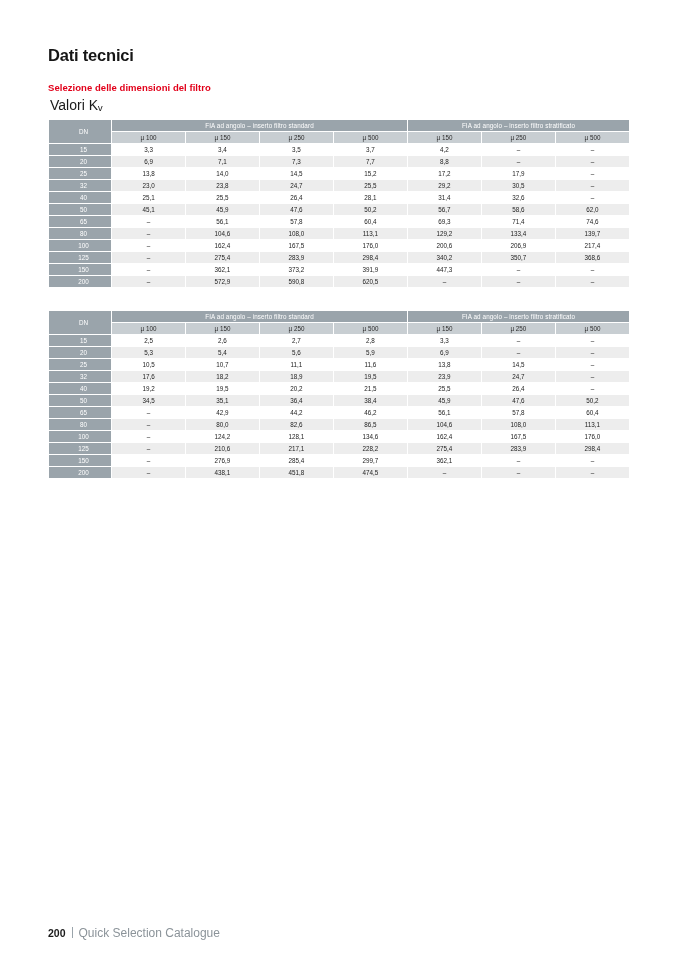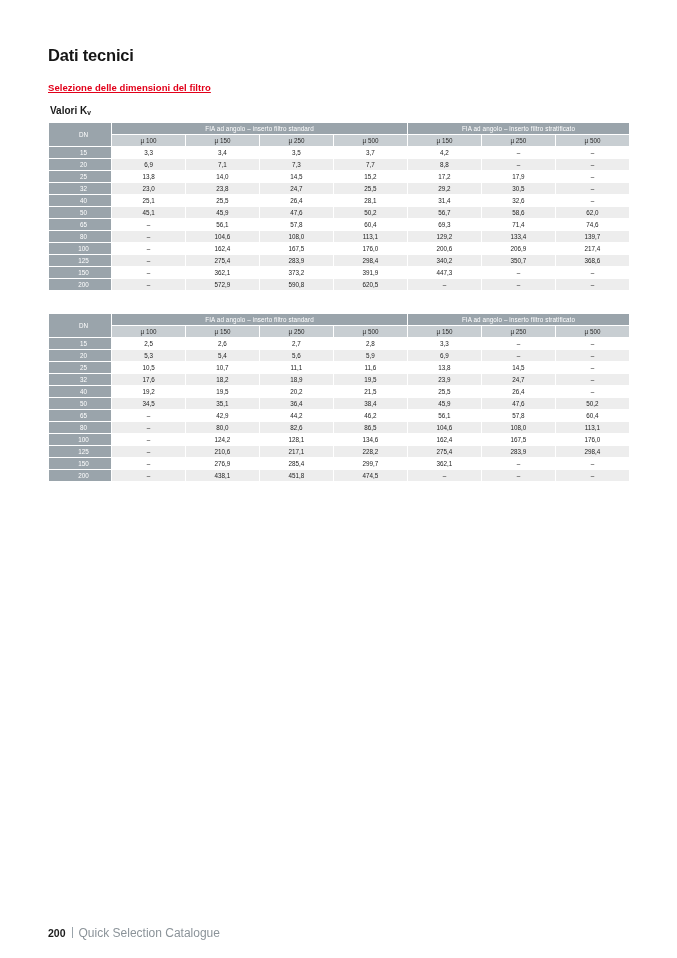--- a/index.html
+++ b/index.html
@@ -33,27 +33,26 @@
     color: #161616;
     letter-spacing: -0.2px;
     margin: 0 0 17px 0;
   }
   .section-title {
     font-size: 9.5px;
     font-weight: bold;
     color: #e2001a;
     margin: 0 0 0 0;
     letter-spacing: 0.05px;
-    text-decoration: underline;
   }
   .subtitle {
-    font-size: 10px;
+    font-size: 14px;
     color: #1a1a1a;
-    margin: 12px 0 6px 2px;
-    font-weight: bold;
+    margin: 4px 0 6px 2px;
+    font-weight: normal;
   }
   table.k-table {
     border-collapse: collapse;
     width: 582px;
     table-layout: fixed;
     margin-bottom: 22px;
   }
   table.k-table td, table.k-table th {
     padding: 0;
     margin: 0;

